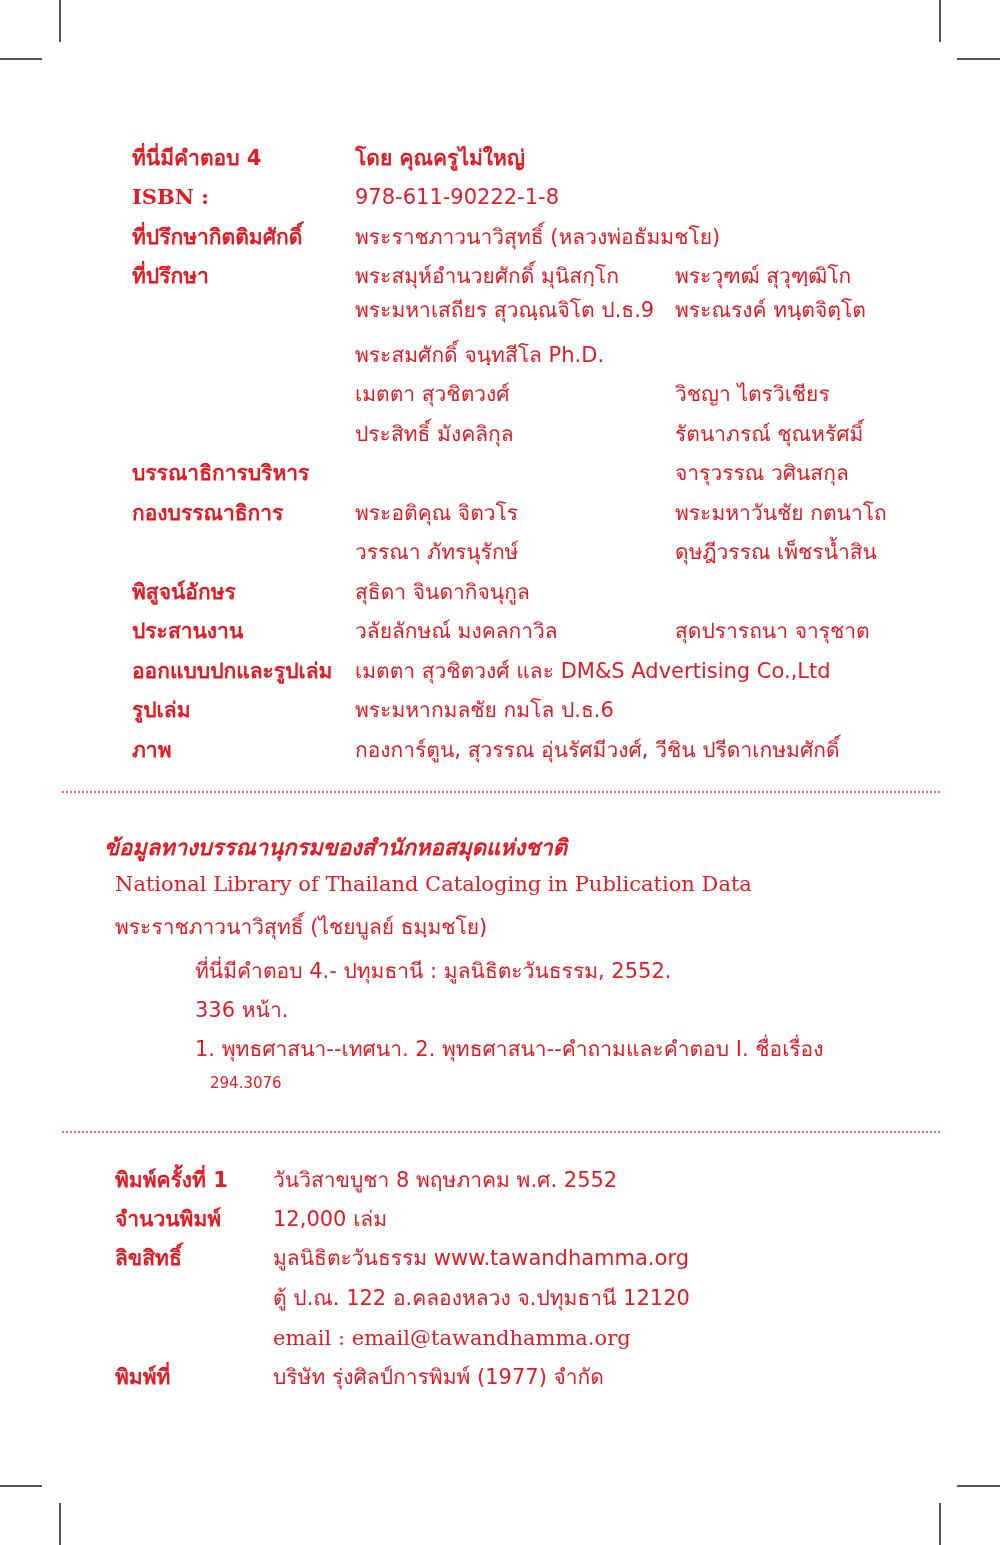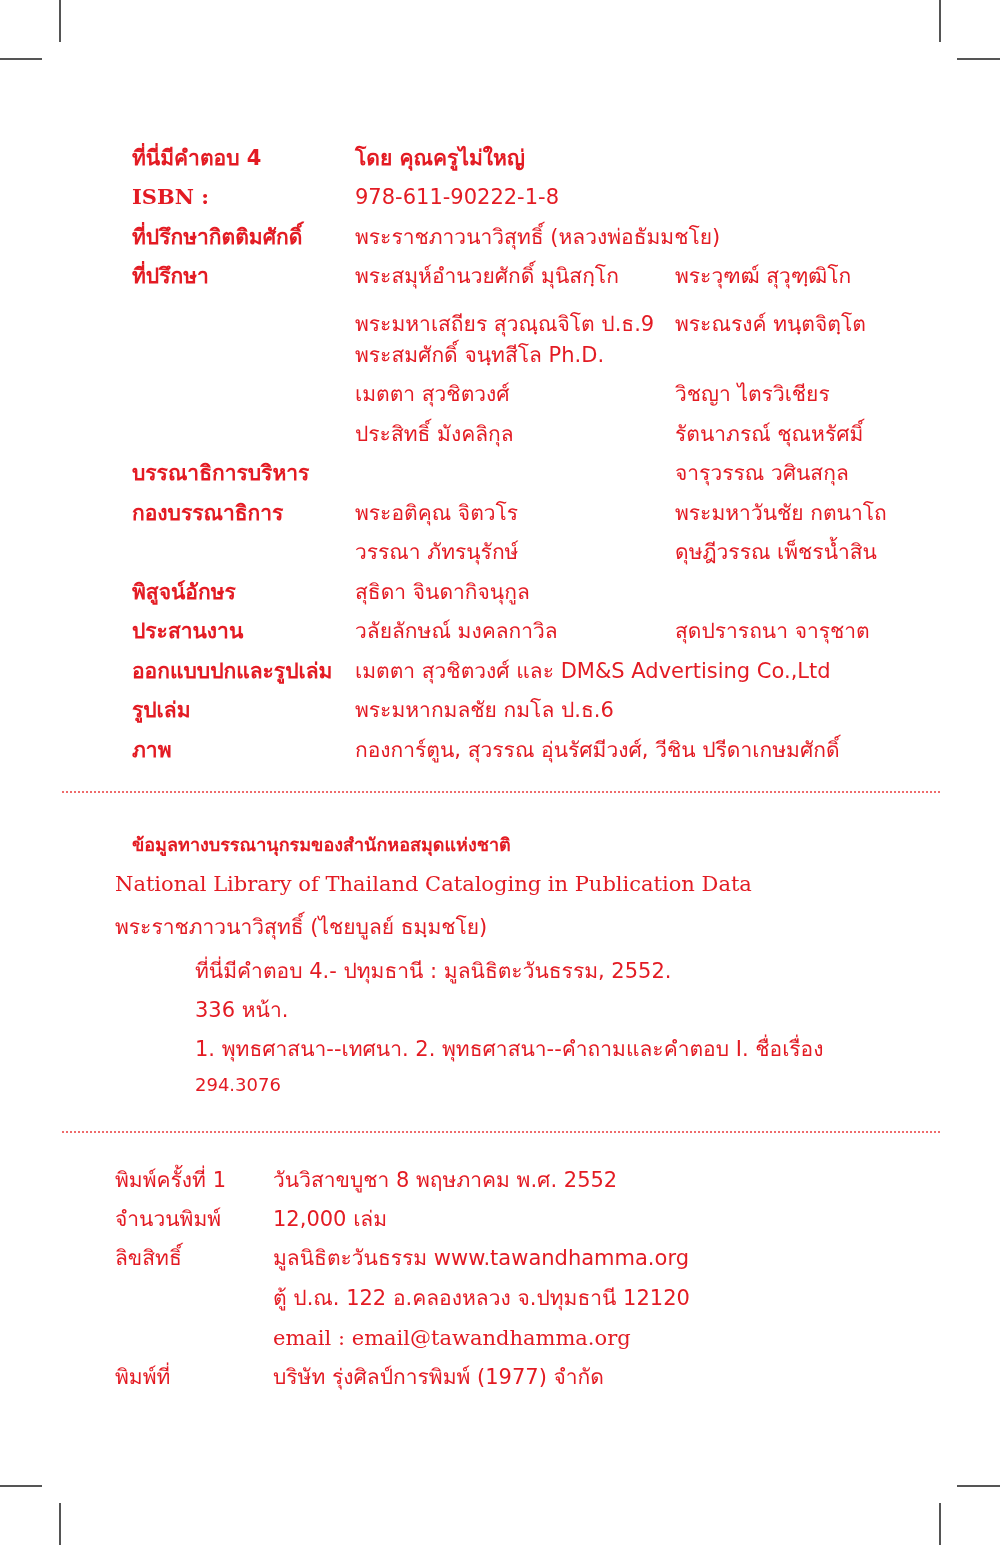--- a/index.html
+++ b/index.html
@@ -5,25 +5,25 @@
   html, body { margin:0; padding:0; background:#ffffff; }
   body { width:1000px; height:1545px; position:relative; overflow:hidden;
          font-family:"DejaVu Sans", sans-serif; color:#e31b23; }
   .crop { position:absolute; background:#555; }
   .row { position:absolute; left:115px; right:60px; height:40px; font-size:21px; line-height:40px; white-space:nowrap; }
   .lbl { position:absolute; left:0; font-weight:bold;margin-left:17px; }
   .c1 { position:absolute; left:240px; }
   .c2 { position:absolute; left:560px; }
   .eng { font-family:"DejaVu Serif", serif; }
   .rule { position:absolute; left:62px; width:878px; height:0; border-top:2px dotted #ef6b6b; }
-  .cip-title { position:absolute; left:132px; top:830px; font-size:18px; font-weight:bold; }
+  .cip-title { position:absolute; left:104px; top:830px; font-size:22px; font-weight:bold;font-style:italic; }
   .cip-line { position:absolute; font-size:21px; white-space:nowrap; }
-  .small { font-size:18px; }
+  .small { font-size:15px;margin-left:15px; }
   .imp-row { position:absolute; left:115px; height:40px; line-height:40px; font-size:21px; white-space:nowrap; }
-  .imp-lbl { position:absolute; left:0; font-weight:normal; }
+  .imp-lbl { position:absolute; left:0; font-weight:bold; }
   .imp-val { position:absolute; left:158px;text-align:right; }
 </style>
 </head>
 <body>
 
 <div class="crop" style="left:59px;top:0;width:2px;height:42px;"></div>
 <div class="crop" style="left:0;top:58px;width:42px;height:2px;"></div>
 <div class="crop" style="left:939px;top:0;width:2px;height:42px;"></div>
 <div class="crop" style="left:957px;top:58px;width:43px;height:2px;"></div>
 <div class="crop" style="left:0;top:1485px;width:42px;height:2px;"></div>
@@ -42,21 +42,21 @@
   </div>
   <div class="row" style="top:217px">
     <span class="lbl">ที่ปรึกษากิตติมศักดิ์</span>
     <span class="c1">พระราชภาวนาวิสุทธิ์ (หลวงพ่อธัมมชโย)</span>
   </div>
   <div class="row" style="top:256px">
     <span class="lbl">ที่ปรึกษา</span>
     <span class="c1">พระสมุห์อำนวยศักดิ์ มุนิสกฺโก</span>
     <span class="c2">พระวุฑฒ์ สุวุฑฺฒิโก</span>
   </div>
-  <div class="row" style="top:304px">
+  <div class="row" style="top:290px">
     <span class="c1">พระมหาเสถียร สุวณฺณจิโต ป.ธ.9</span>
     <span class="c2">พระณรงค์ ทนฺตจิตฺโต</span>
   </div>
   <div class="row" style="top:335px">
     <span class="c1">พระสมศักดิ์ จนฺทสีโล Ph.D.</span>
   </div>
   <div class="row" style="top:374px">
     <span class="c1">เมตตา สุวชิตวงศ์</span>
     <span class="c2">วิชญา ไตรวิเชียร</span>
   </div>

